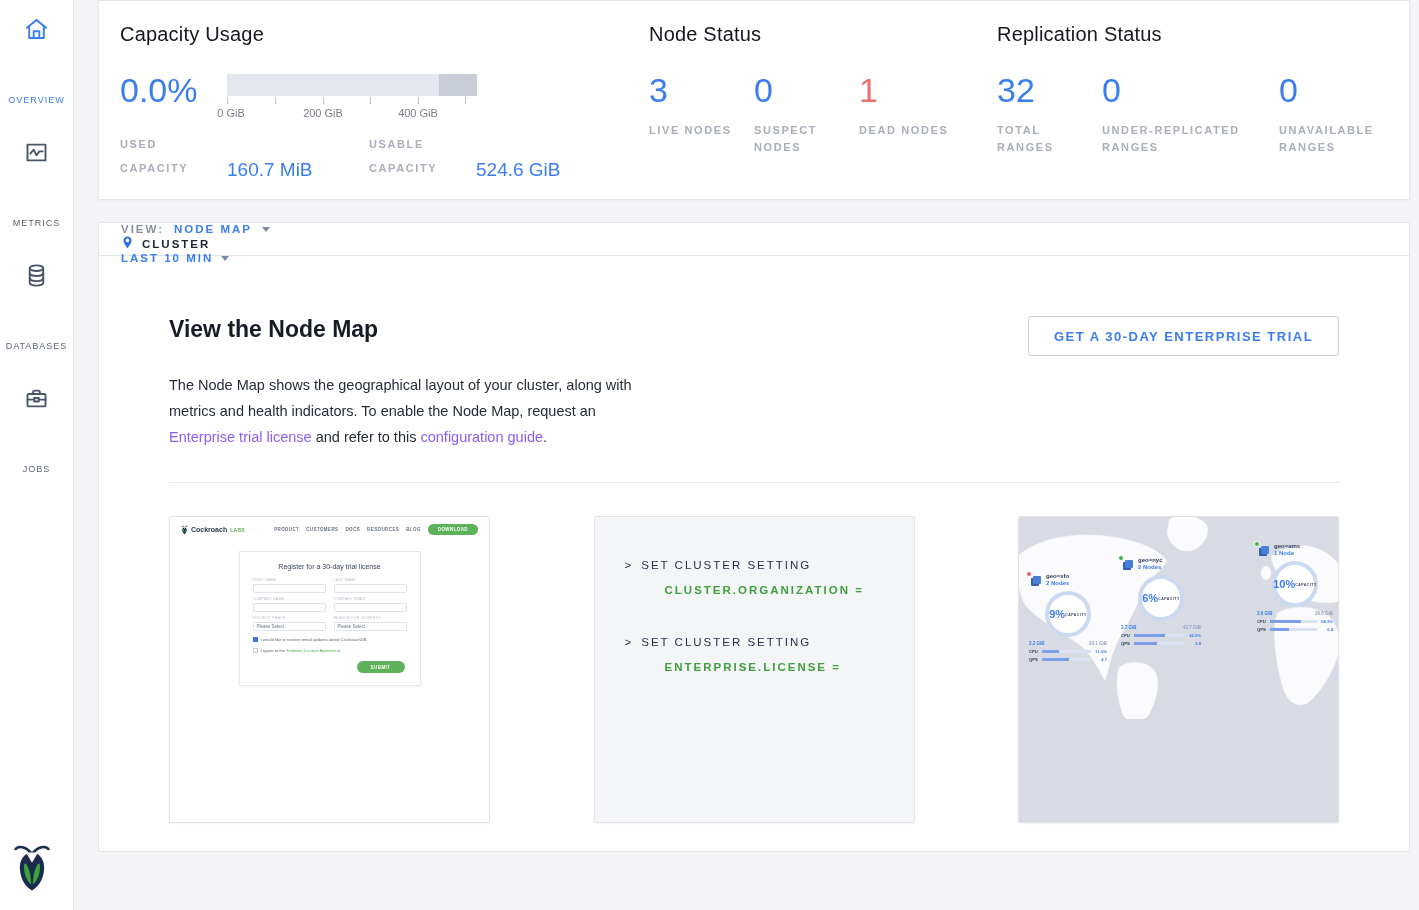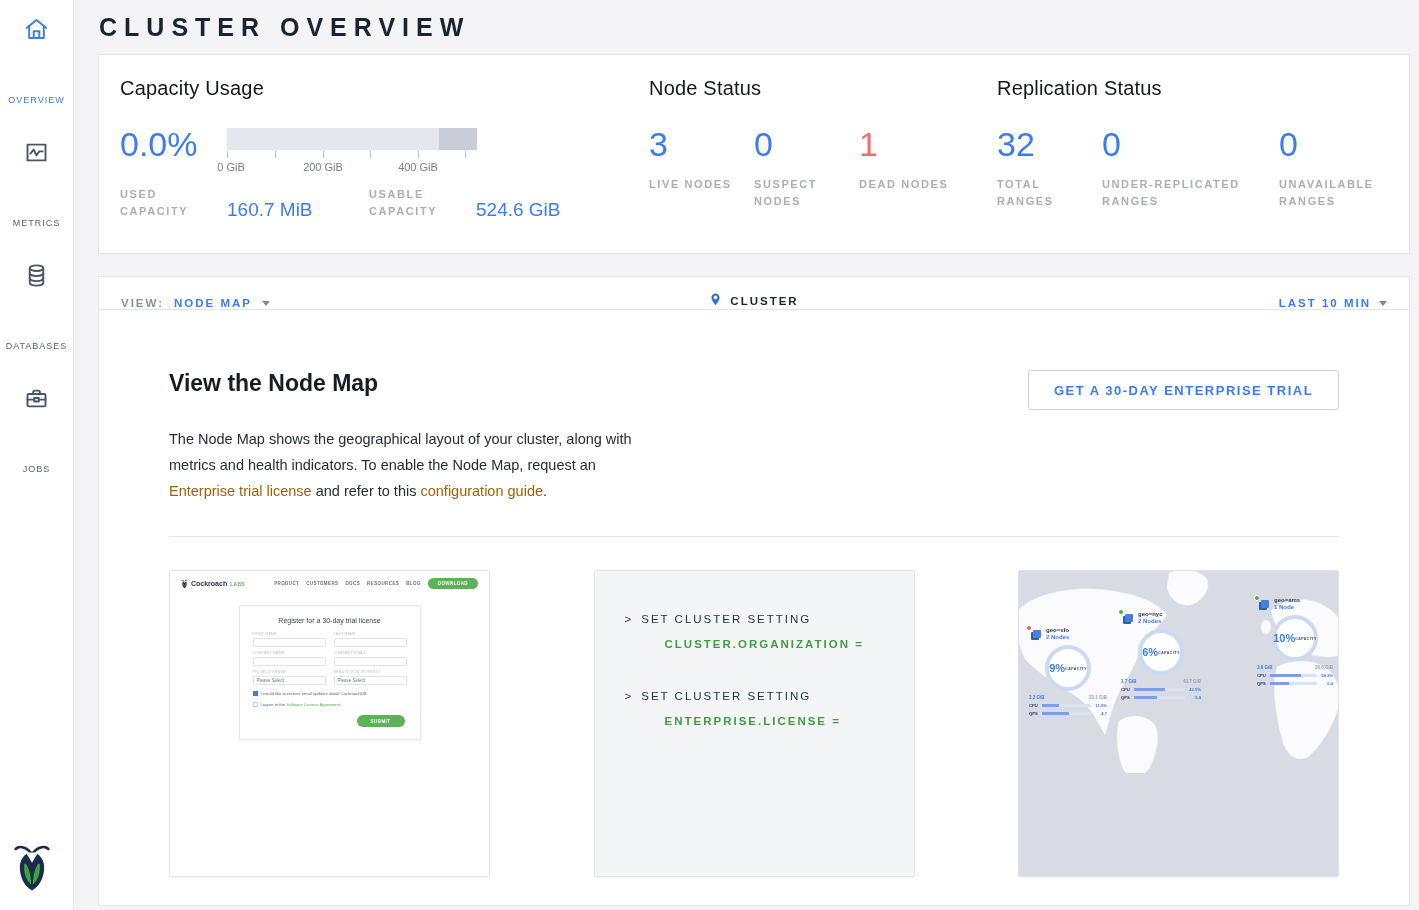--- a/index.html
+++ b/index.html
@@ -39,50 +39,50 @@
   .cap-chart { width:250px; padding-top:3px; }
   .cap-bar { height:22px; background:#e4e7ee; position:relative; }
   .cap-bar-dark { position:absolute; right:0; top:0; height:100%; width:38px; background:#c9cdd7; }
   .cap-ticks { position:relative; height:8px; margin-top:1px; }
   .cap-ticks i { position:absolute; top:0; width:1px; height:7px; background:#b9bdc7; }
   .cap-ticklabels { position:relative; height:14px; margin-top:2px; font-size:11px; color:#797e86; }
   .cap-ticklabels span { position:absolute; transform:translateX(-50%); white-space:nowrap; }
 
   .cap-bottom { display:flex; margin-top:11px; }
   .cap-metric { display:flex; align-items:flex-end; width:249px; }
-  .metric-label { font-size:11px; font-weight:700; letter-spacing:1.6px; color:#a9aeb8; width:95px; line-height:17px; }
+  .metric-label { font-size:11px; font-weight:700; letter-spacing:1.6px; color:#a9aeb8; width:95px; line-height:24px; }
   .metric-value { font-size:19px; color:#3a7ded; margin-left:12px; line-height:20px; }
 
   .stat-row { display:flex; margin-top:25px; }
   .stat { width:105px; }
   .stat.wide { width:177px; }
   .stat .num { font-size:34px; color:#3a7ded; line-height:38px; }
   .stat .num.red { color:#ed6e70; }
   .stat .slabel { margin-top:13px; font-size:11px; font-weight:700; letter-spacing:1.6px; color:#a9aeb8; line-height:17px; width:92px; }
   .stat.wide .slabel { width:170px; }
 
   
   .toolbar { margin-top:22px; height:34px; background:#fff; border:1px solid #e4e5e9;
-    display:flex; align-items:flex-end; padding:0 22px; font-size:11.5px; font-weight:700; letter-spacing:2px; }
+    display:flex; align-items:flex-start; padding:0 22px; font-size:11.5px; font-weight:700; letter-spacing:2px;flex-direction:column; }
   .tb-left { flex:1; display:flex; align-items:center; gap:10px; cursor:pointer; }
   .tb-center { flex:1; display:flex; align-items:center; justify-content:center; gap:8px; color:#1e2631; }
   .tb-right { flex:1; display:flex; align-items:center; justify-content:flex-end; gap:8px; color:#3a7ded; cursor:pointer; }
   .view-label { color:#8a909c; }
   .view-value { color:#3a7ded; }
   .caret { width:0; height:0; border-left:4.5px solid transparent; border-right:4.5px solid transparent; border-top:5.5px solid #7c8aa5; display:inline-block; margin-top:1px; }
 
   
   .content-panel { margin-top:-1px; background:#fff; border:1px solid #e4e5e9; min-height:587px; padding:0 70px 28px; }
   .panel-head { display:flex; justify-content:space-between; align-items:flex-start; padding-top:60px; }
   .panel-head h2 { margin:0; font-size:23px; font-weight:600; color:#161b24; }
   .trial-btn { width:311px; height:40px; background:#fff; border:1px solid #ccd1da; border-radius:3px;
     color:#3a7ded; font-size:13px; font-weight:700; letter-spacing:1.5px;
     display:flex; align-items:center; justify-content:center; cursor:pointer; font-family:inherit; }
   .promo-text { width:468px; margin-top:16px; font-size:14.5px; line-height:26px; color:#262c38; }
-  a.link { color:#a16207; text-decoration:none; cursor:pointer; }
+  a.link { color:#8b5cf6; text-decoration:none; cursor:pointer; }
   .divider { border:none; border-top:1px solid #e8e8ec; margin:32px 0 0; }
 
   .cards { display:flex; justify-content:space-between; margin-top:33px; }
   .card { width:321px; height:307px; background:#fff; border:1px solid #e2e3e8; border-radius:2px;
     box-shadow:0 1px 2px rgba(0,0,0,.05); overflow:hidden; }
   .card-img { height:202px; position:relative; overflow:hidden; }
   .card-caption { padding:21px 25px 0; font-size:13px; line-height:26px; color:#262c38; }
 
   
   .site { height:100%; background:#fff; }
@@ -191,21 +191,20 @@
         <path d="M22 14 C26 6 36 2 41 7" stroke="#1b2b4e" stroke-width="3" fill="none" stroke-linecap="round"></path>
         <path d="M22 10 C31 12 37 20 36 31 C35 43 29 51 22 55 C15 51 9 43 8 31 C7 20 13 12 22 10 Z" fill="#1b2b4e"></path>
         <path d="M15 11 L22 23 L29 11 Z" fill="#ffffff"></path>
         <path d="M13 24 C12 34 15 43 21 48 C21 39 19 30 15 24 Z" fill="#3da33b"></path>
         <path d="M31 24 C32 34 29 43 23 48 C23 39 25 30 29 24 Z" fill="#3da33b"></path>
       </svg>
     </div>
   </aside>
 
   <main class="main">
-    <h1 class="page-title">CLUSTER OVERVIEW</h1>
 
     <section class="summary-panel">
       <div class="sec sec-capacity">
         <h2>Capacity Usage</h2>
         <div class="cap-row">
           <div class="cap-pct">0.0%</div>
           <div class="cap-chart">
             <div class="cap-bar">
                 <div class="cap-bar-dark"></div>
               </div>

